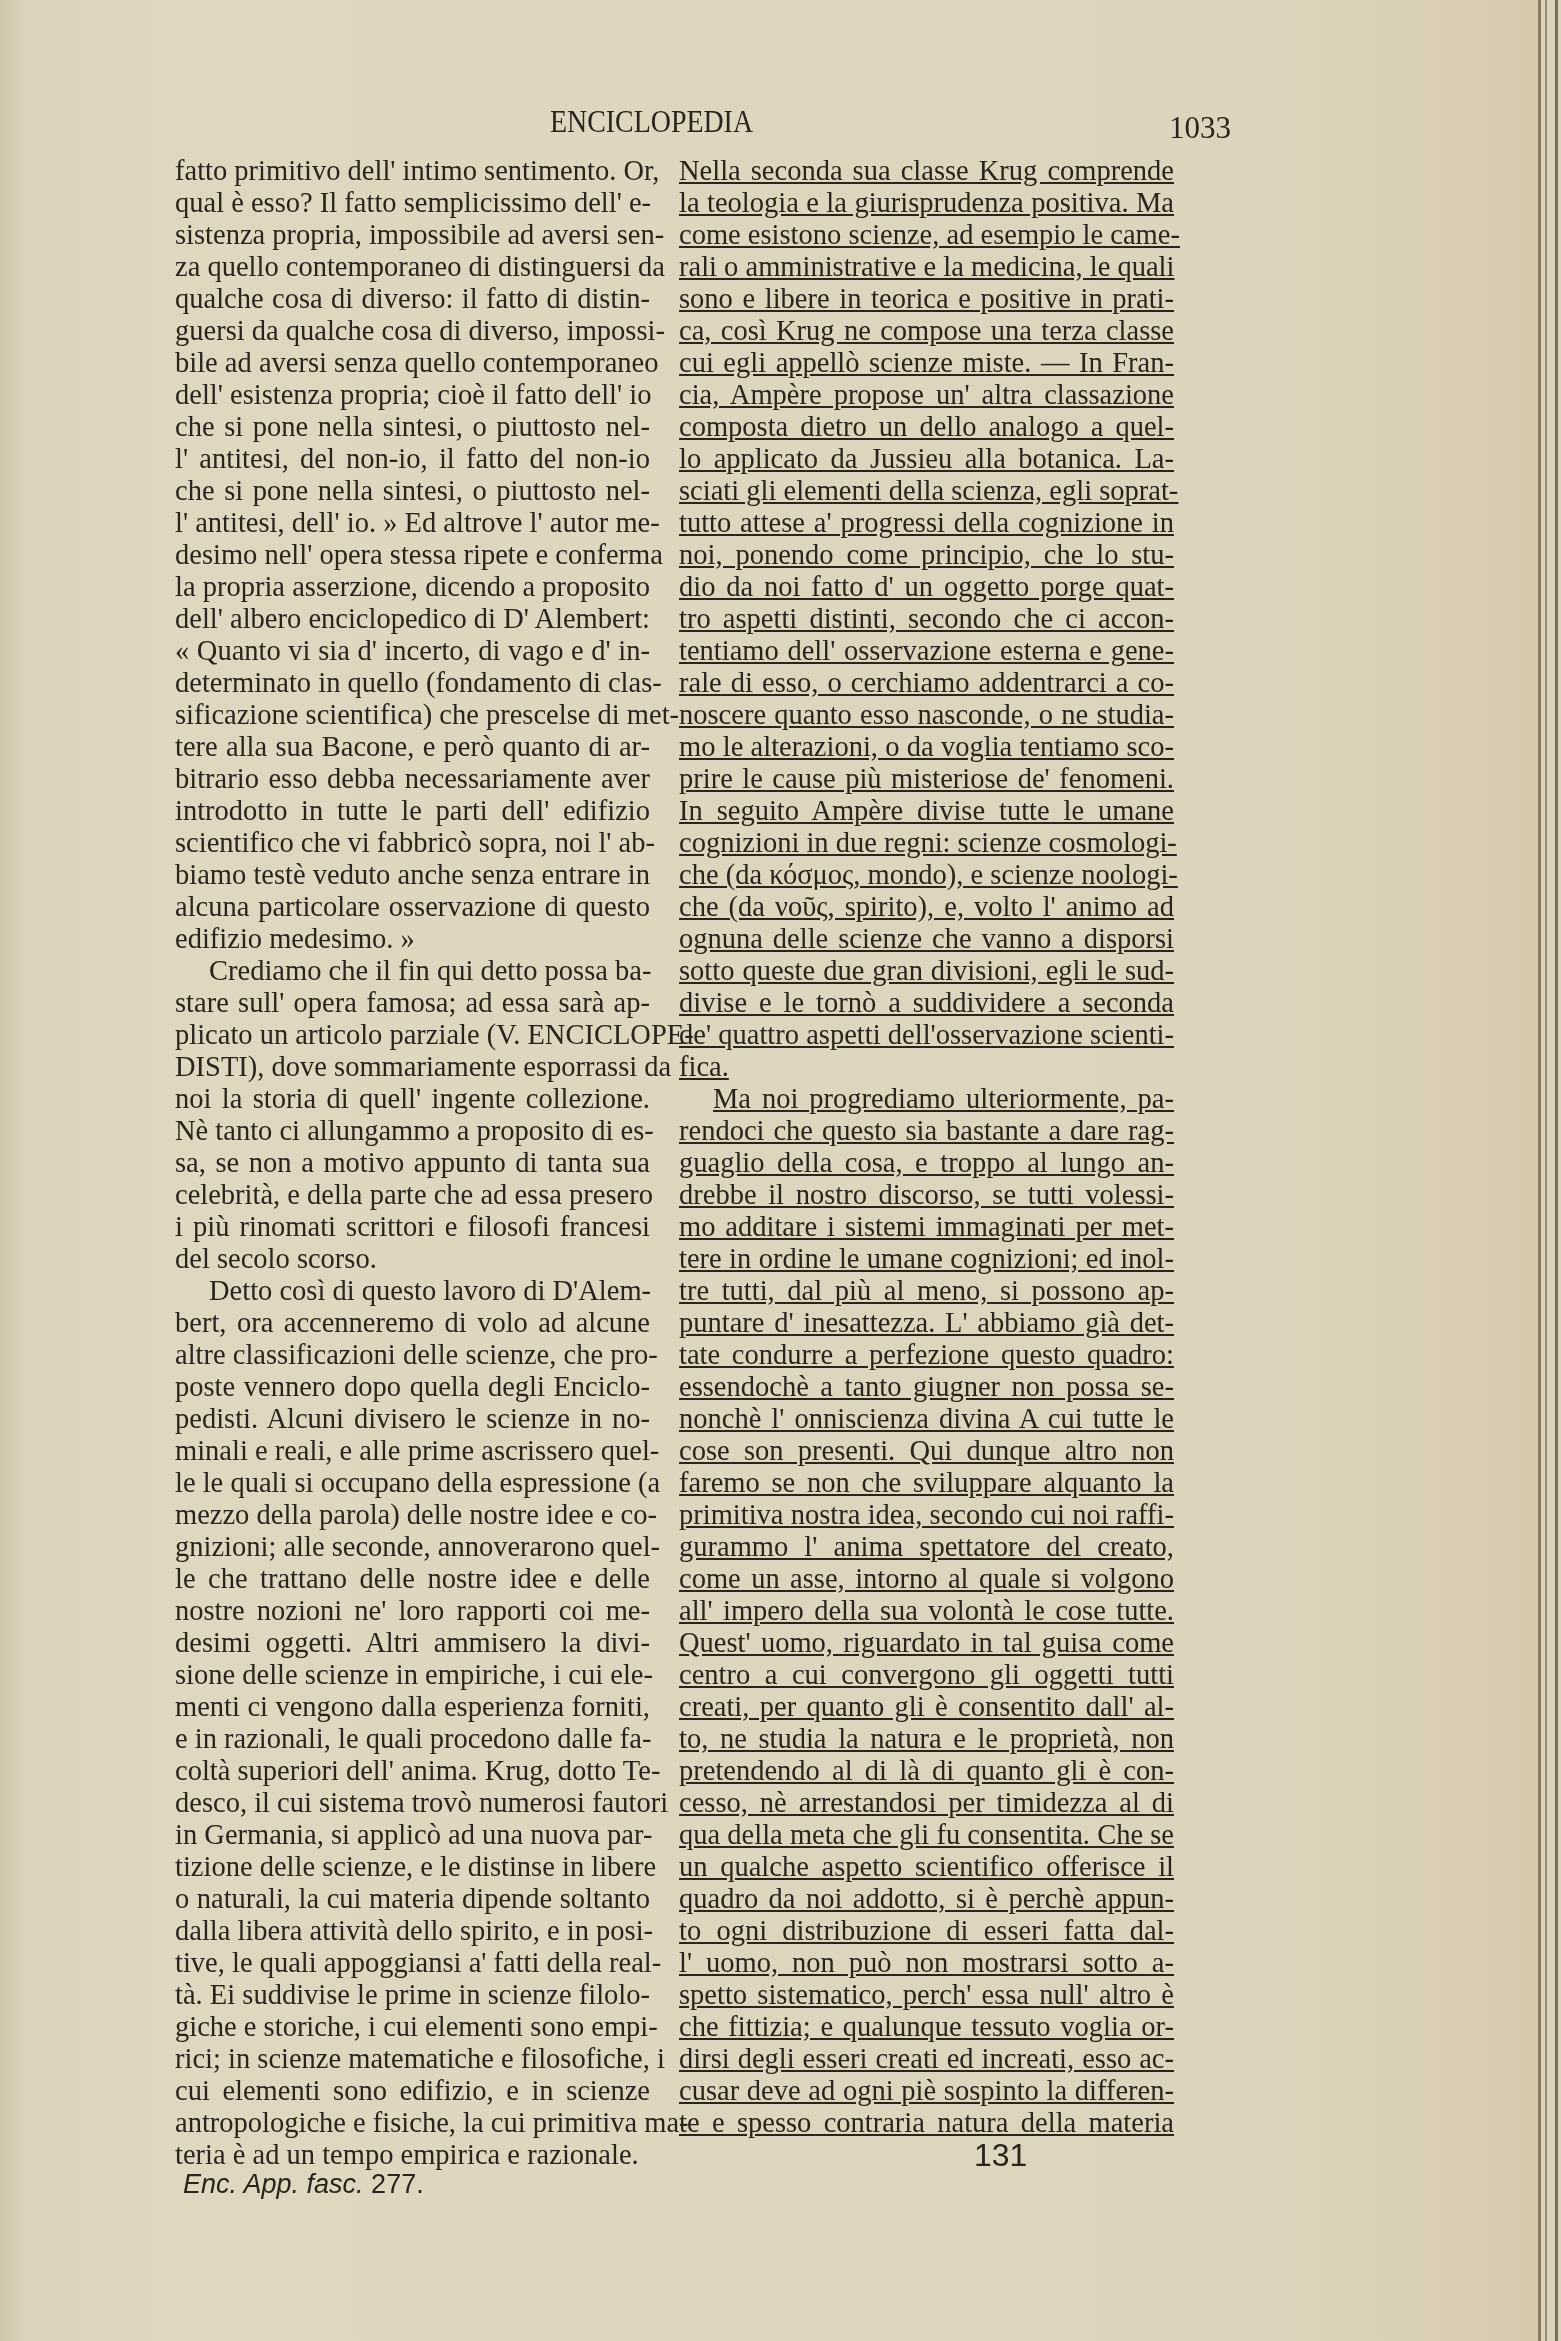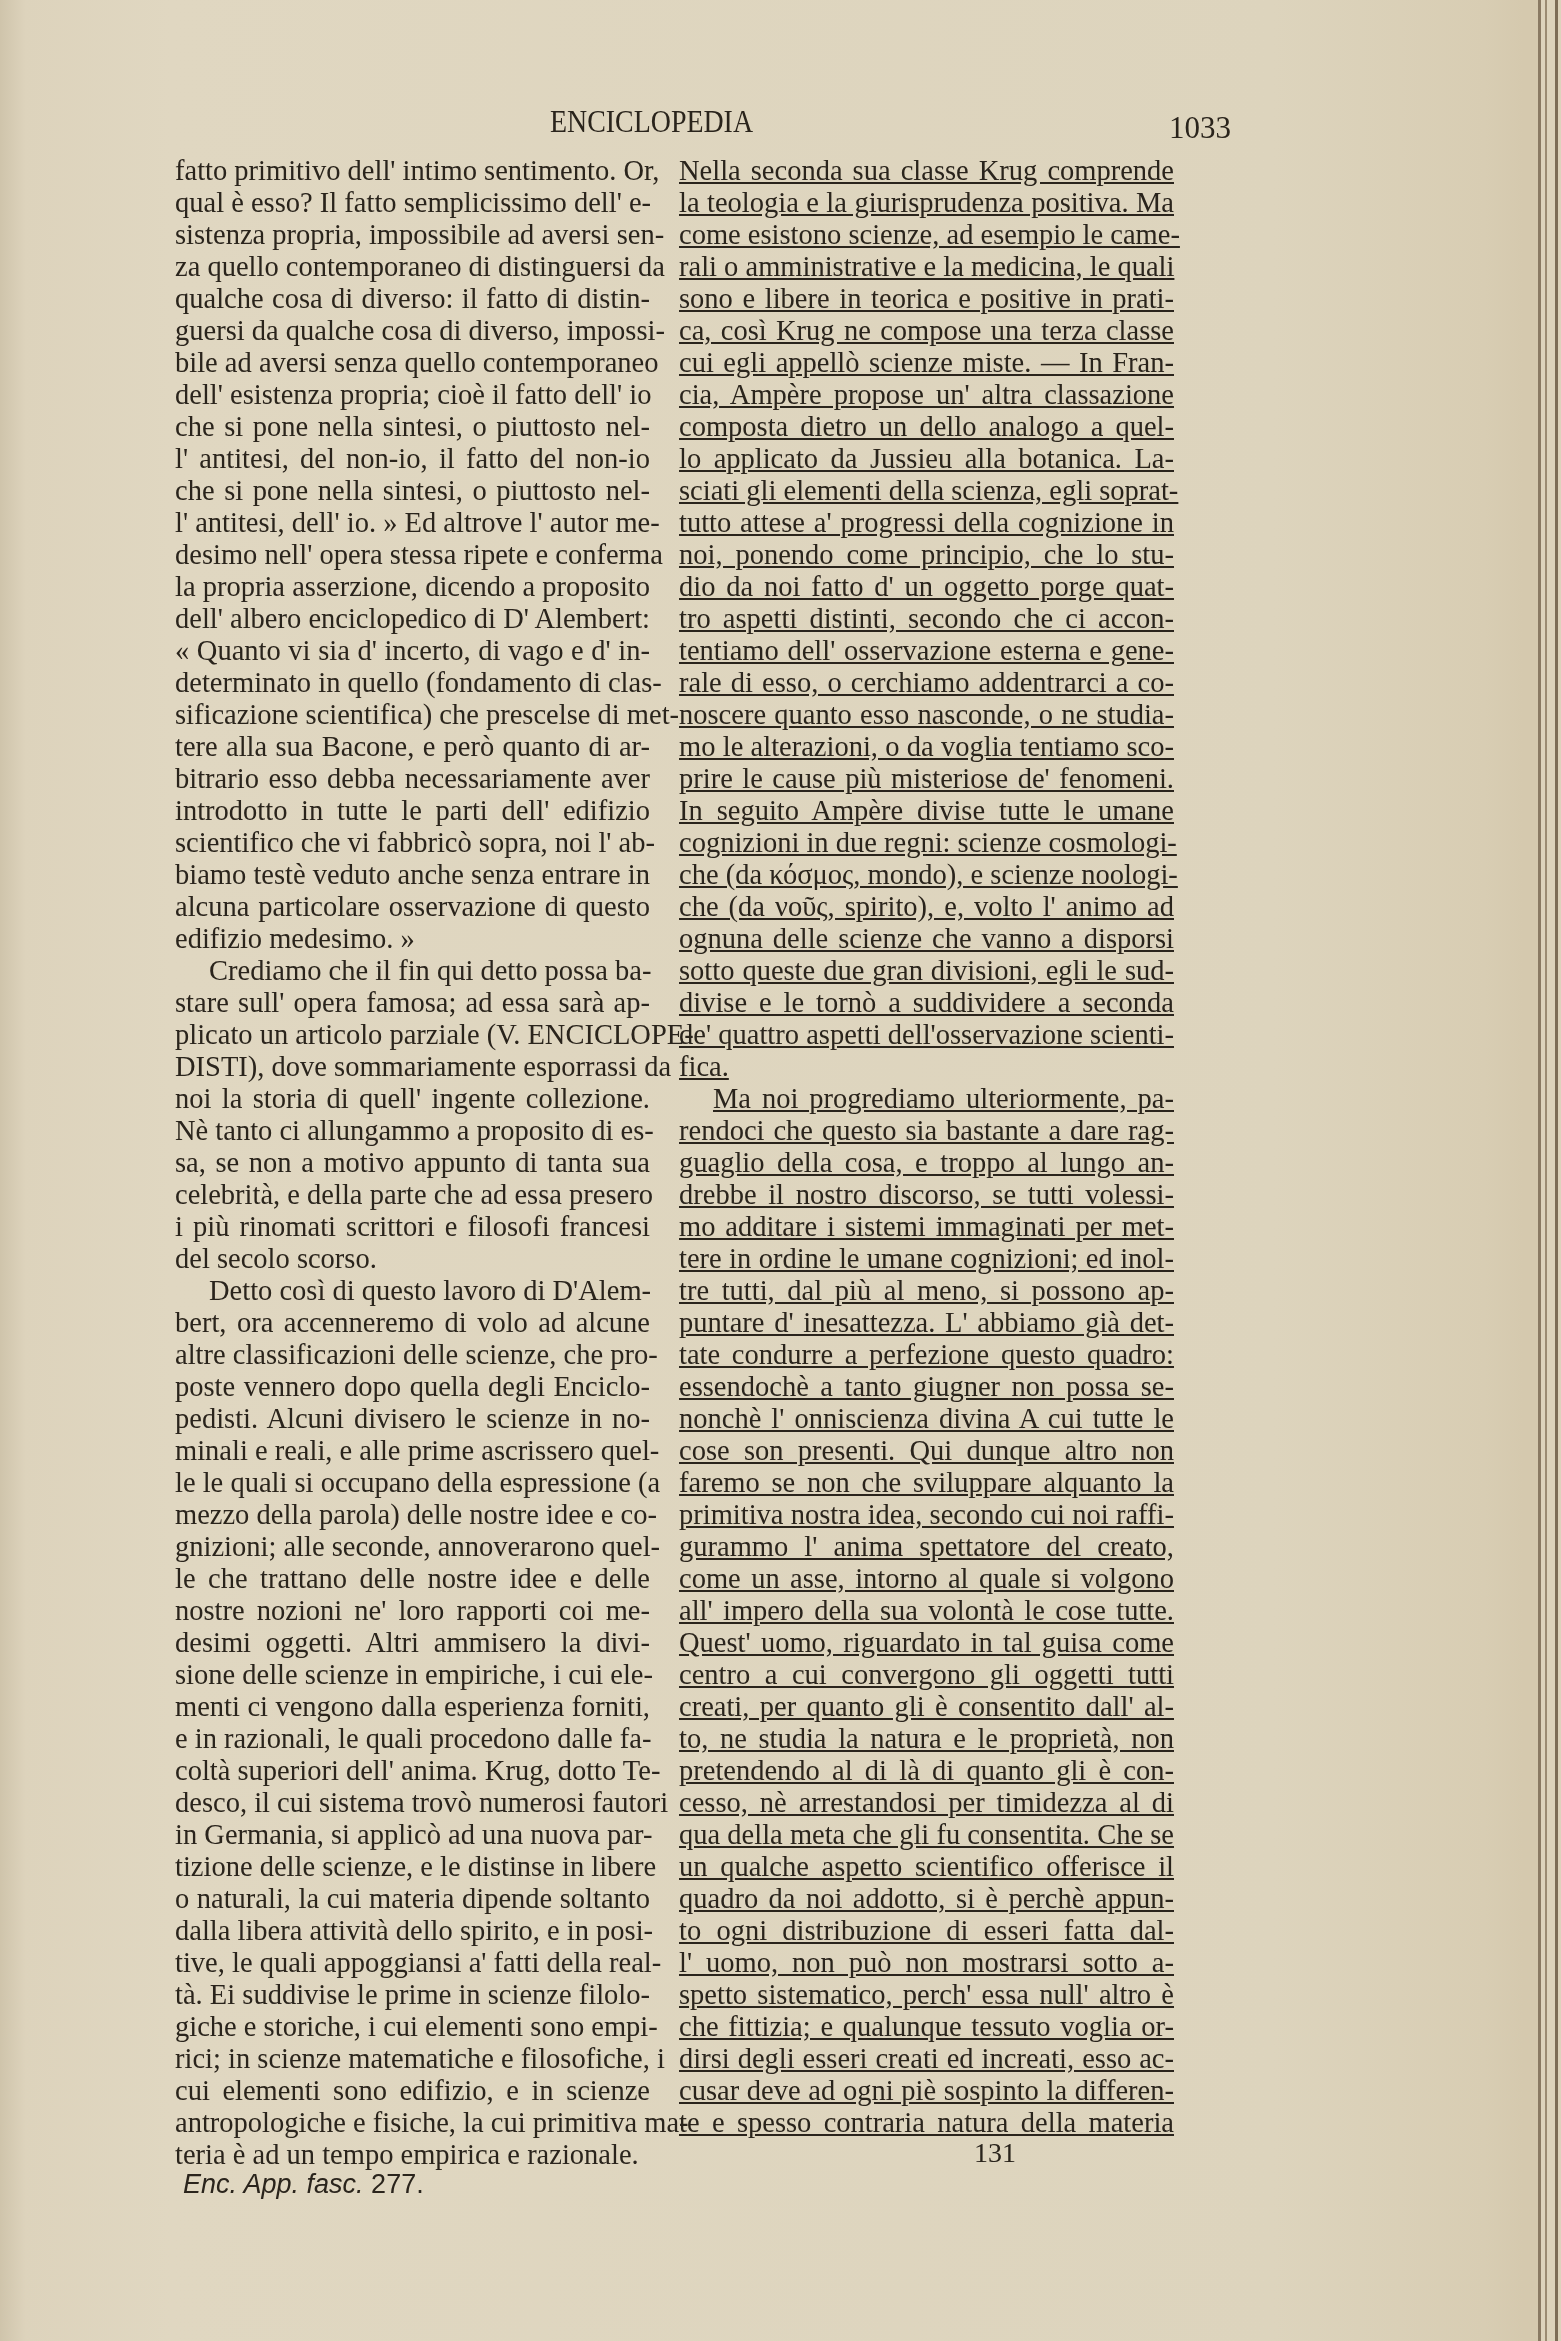--- a/index.html
+++ b/index.html
@@ -38,21 +38,21 @@
   .line { white-space: nowrap; display: block; text-align-last: justify; text-align: justify; }
   .line.last { text-align-last: left; }
   .line.indent { padding-left: 34px; }
   .signature {
     position: absolute; top: 2137px; left: 183px;
     font-family: Liberation Sans, sans-serif; font-style: italic; font-size: 27px; margin-top: 32px;
   }
   .sig-num { font-style: normal; }
   .folio {
     position: absolute; top: 2137px; left: 974px;
-    font-family: Liberation Serif, serif; font-size: 28px;
+    font-family: Liberation Sans, sans-serif; font-size: 32px;
   }
 </style>
 </head>
 <body>
 
 <div class="page">
   <div class="edge e1"></div>
   <div class="edge e2"></div>
   <div class="edge e3"></div>
 

